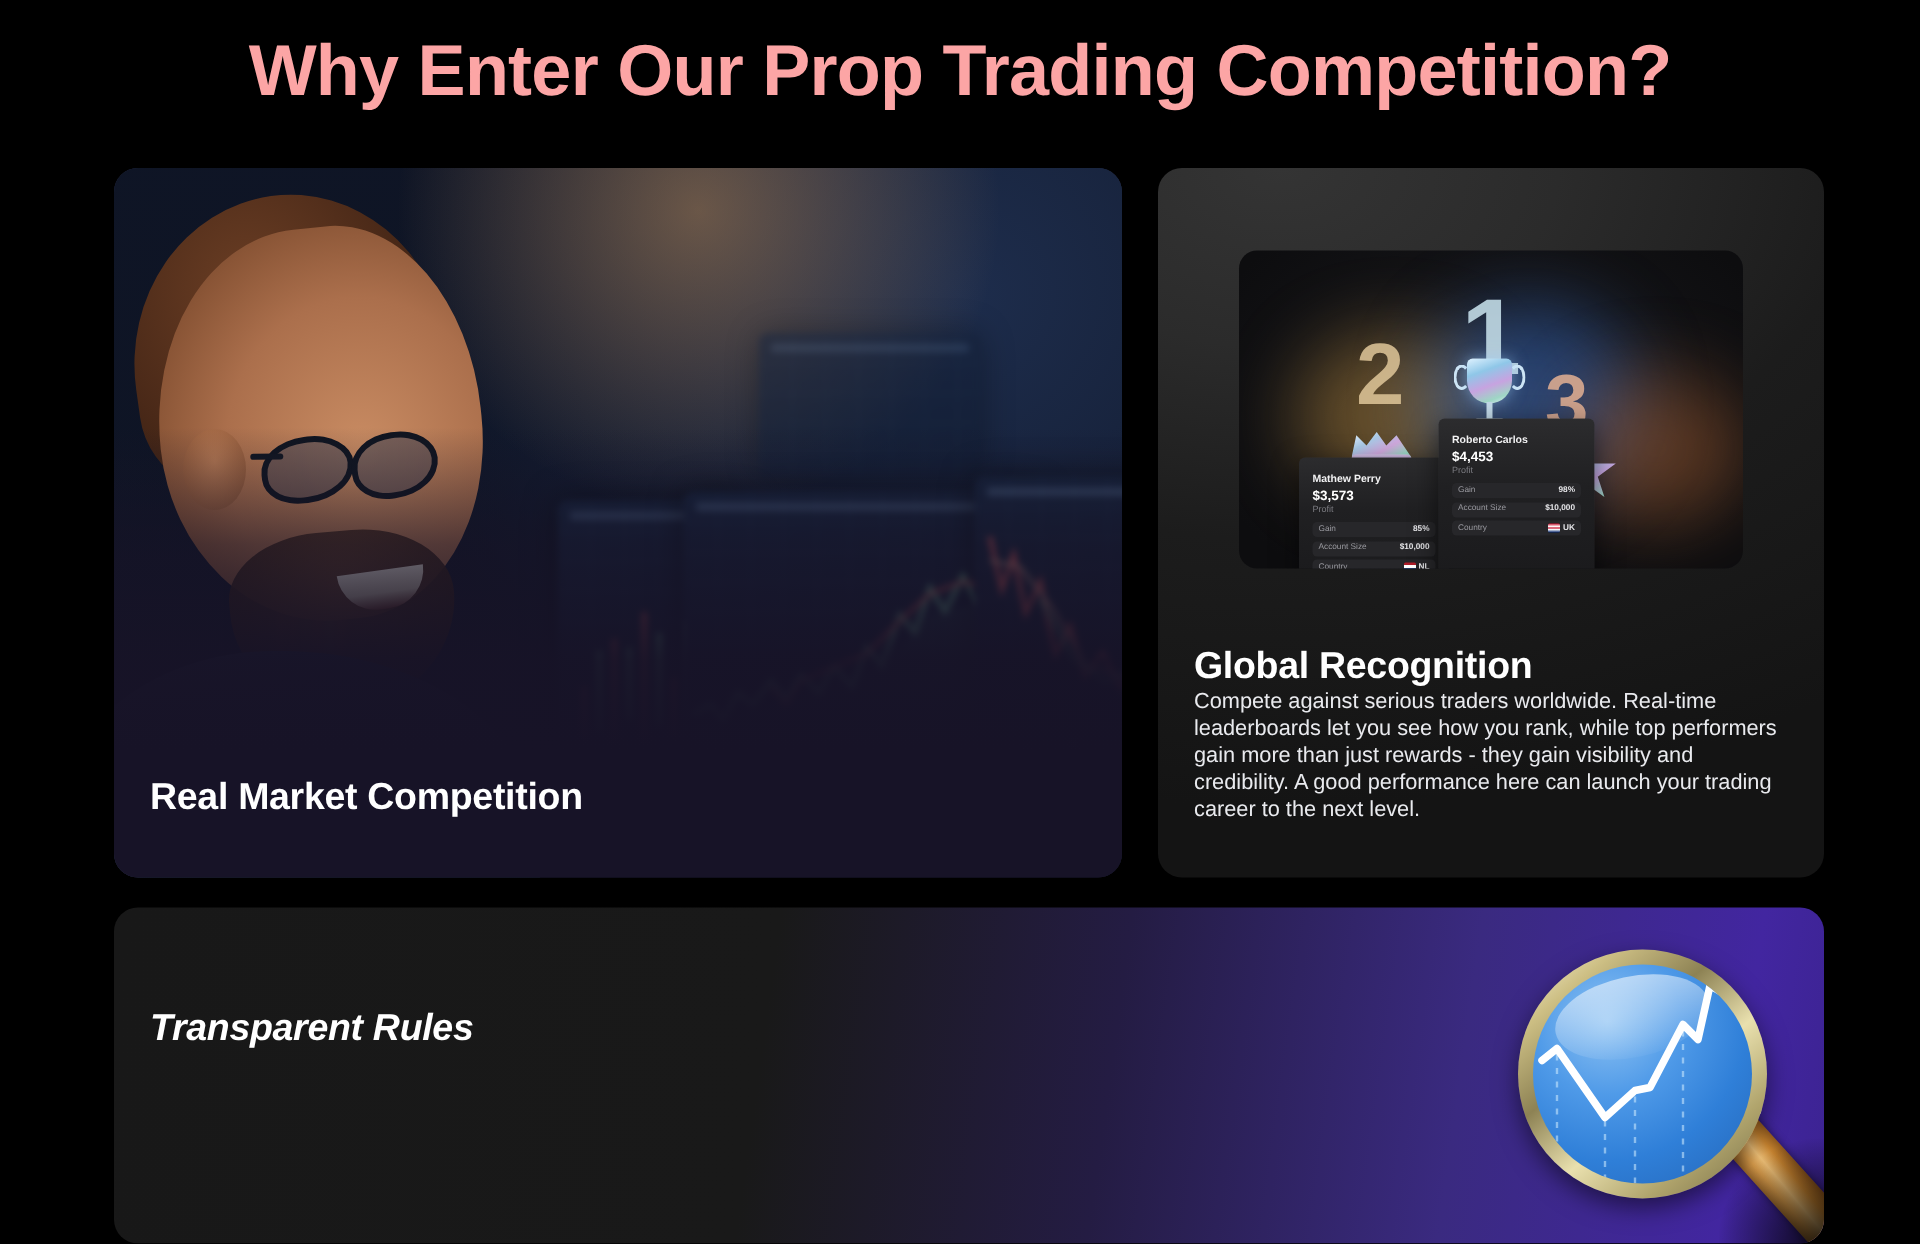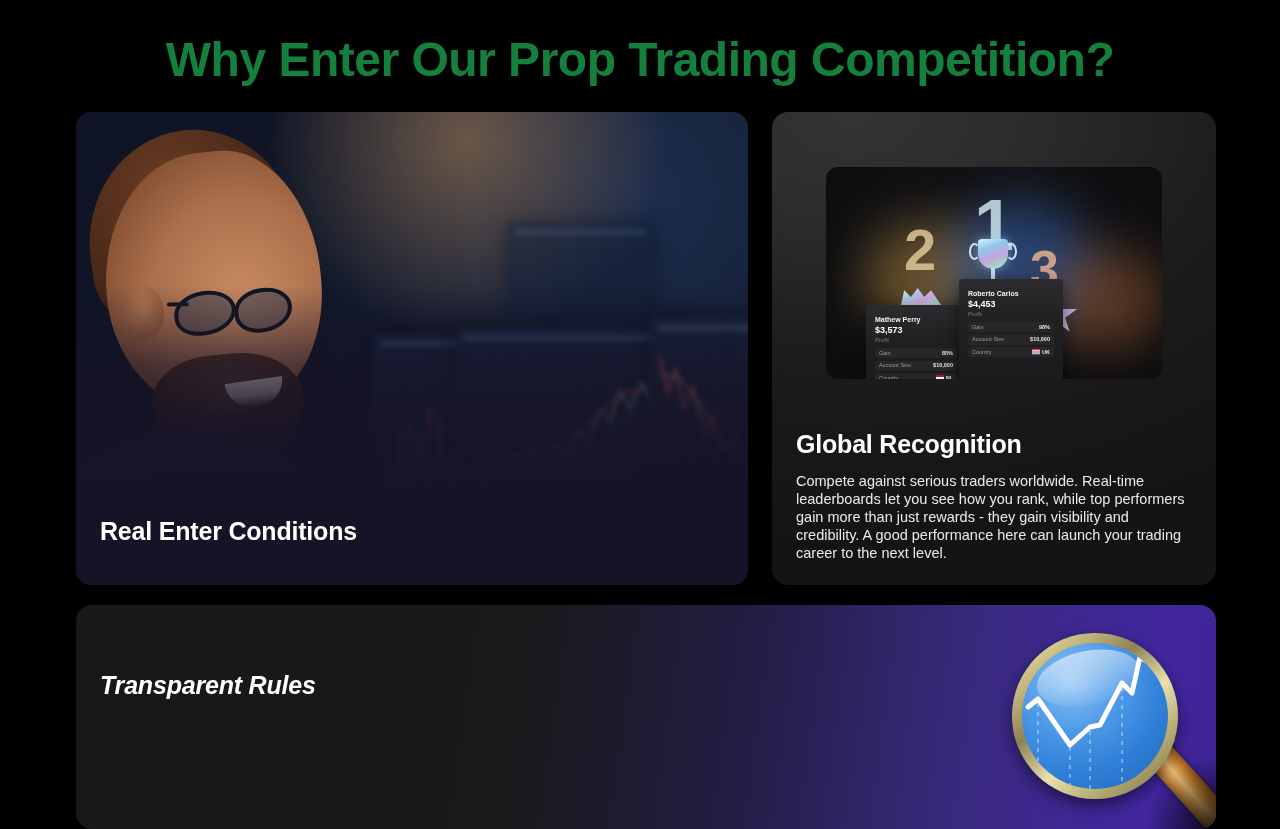--- a/index.html
+++ b/index.html
@@ -20,27 +20,26 @@
     background: #000000;
   }
 
   
   .page-title {
     position: absolute;
     top: 16px;
     left: 0;
     width: 1280px;
     text-align: center;
-    color: #15803d;
+    color: #fca5a5;
     font-size: 48px;
     font-weight: 700;
     letter-spacing: -0.5px;
     line-height: 64px;
     white-space: nowrap;
-    margin-top: 12px;
   }
 
   
   .card {
     position: absolute;
     border-radius: 16px;
     overflow: hidden;
   }
 
   
@@ -289,21 +288,21 @@
     padding: 1.5px 4px; margin-bottom: 2.5px;
     font-size: 5.5px; line-height: 7px;
   }
   .pd-key { color: #9a9aa0; }
   .pd-val { color: #e6e6e9; font-weight: 700; display: flex; align-items: center; gap: 2px; }
   .flag { width: 8px; height: 6px; border-radius: 1px; display: inline-block; }
   .flag-uk { background: linear-gradient(180deg,#c8102e 0%,#ffffff 35%,#c8102e 50%,#ffffff 65%,#012169 100%); }
   .flag-nl { background: linear-gradient(180deg,#ae1c28 0%,#ae1c28 33%,#ffffff 33%,#ffffff 66%,#21468b 66%,#21468b 100%); }
 
   .global-body { left: 24px; top: 318px; width: 400px; }
-  .global-body .card-heading { margin-bottom: 13px; }
+  .global-body .card-heading { }
 
   
   .card-rules {
     left: 76px;
     top: 605px;
     width: 1140px;
     height: 224px;
     background: linear-gradient(98deg, #181818 0%, #191919 38%, #241c43 58%, #3a2a80 78%, #4226a0 94%, #3c2392 100%);
   }
   .rules-body { left: 24px; top: 66px; width: 620px; }
@@ -462,21 +461,21 @@
           <div class="lens lens-r"></div>
           <div class="temple"></div>
         </div>
         <div class="shoulder"></div>
       </div>
 
       <div class="scrim"></div>
     </div>
 
     <div class="card-body market-body">
-      <div class="card-heading">Real Enter Conditions</div>
+      <div class="card-heading">Real Market Competition</div>
     </div>
   </div>
 
   <div class="card card-global">
 
     <div class="leaderboard">
       <div class="glow glow-gold"></div>
       <div class="glow glow-blue"></div>
       <div class="glow glow-bronze"></div>
 

